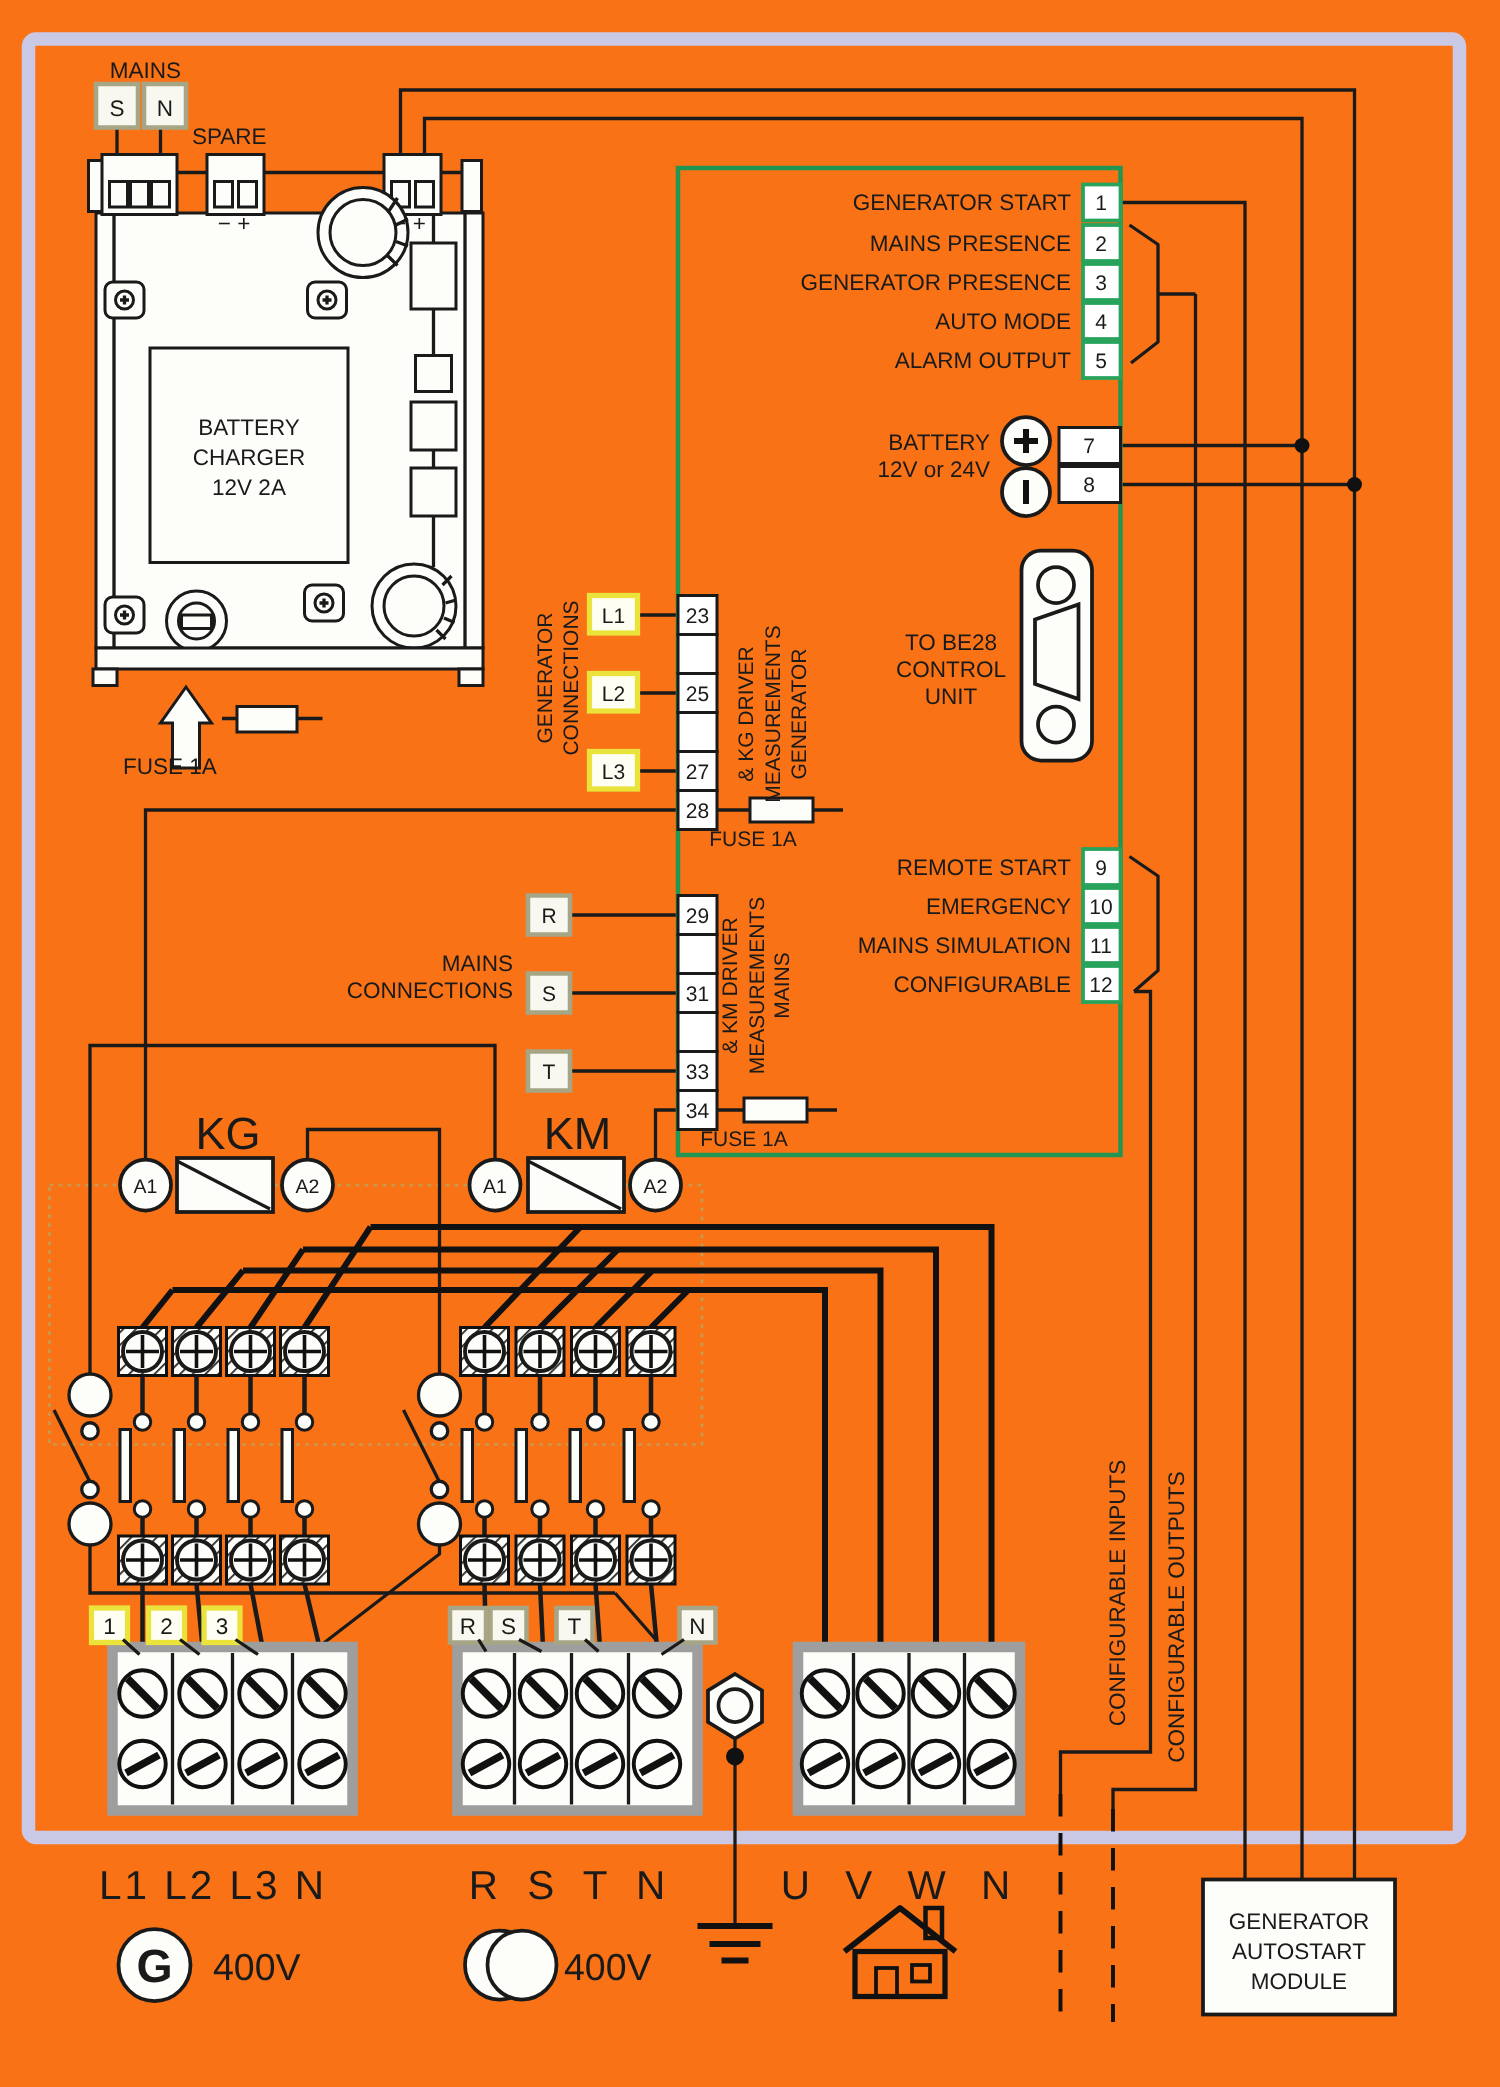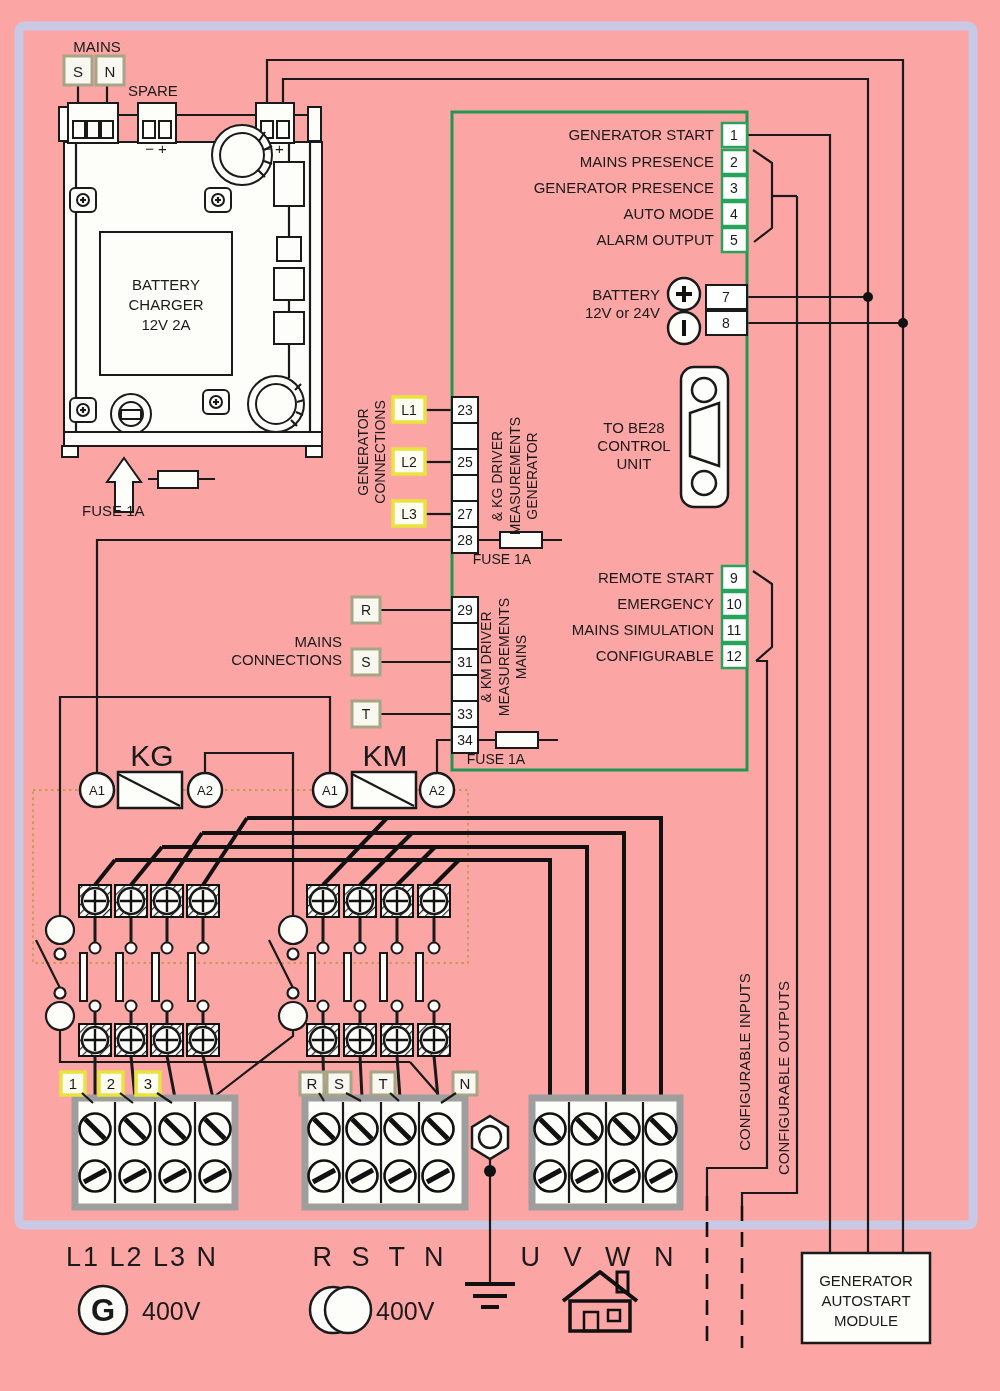--- a/index.html
+++ b/index.html
@@ -1,16 +1,16 @@
 <!DOCTYPE html>
 <html><head>
 <meta charset="utf-8">
 <style>
   html,body{margin:0;padding:0;background:#fafaf6;}
-  .stage{position:relative;width:1000px;height:1391px;background:#fca5a5;font-family:"Liberation Sans",sans-serif;}
+  .stage{position:relative;width:1000px;height:1391px;background:#f97316;font-family:"Liberation Sans",sans-serif;}
   svg{display:block;}
   svg text{fill:#1a1a1a;font-family:"Liberation Sans",sans-serif;}
   .t15{font-size:15px;} .t14{font-size:14px;} .t13{font-size:13px;}
   .big{font-size:30px;} .phase{font-size:27px;} .volt{font-size:25px;}
   .gbold{font-size:31px;font-weight:bold;}
   .wire{stroke:#1a1a1a;stroke-width:2.2;fill:none;}
   .wireT{stroke:#111;stroke-width:4;fill:none;}
   .wireM{stroke:#1a1a1a;stroke-width:3;fill:none;}
   .dash{stroke:#111;stroke-width:2.6;fill:none;stroke-dasharray:15 11;}
   .comp{stroke:#1a1a1a;stroke-width:2;fill:#fdfdfa;}

